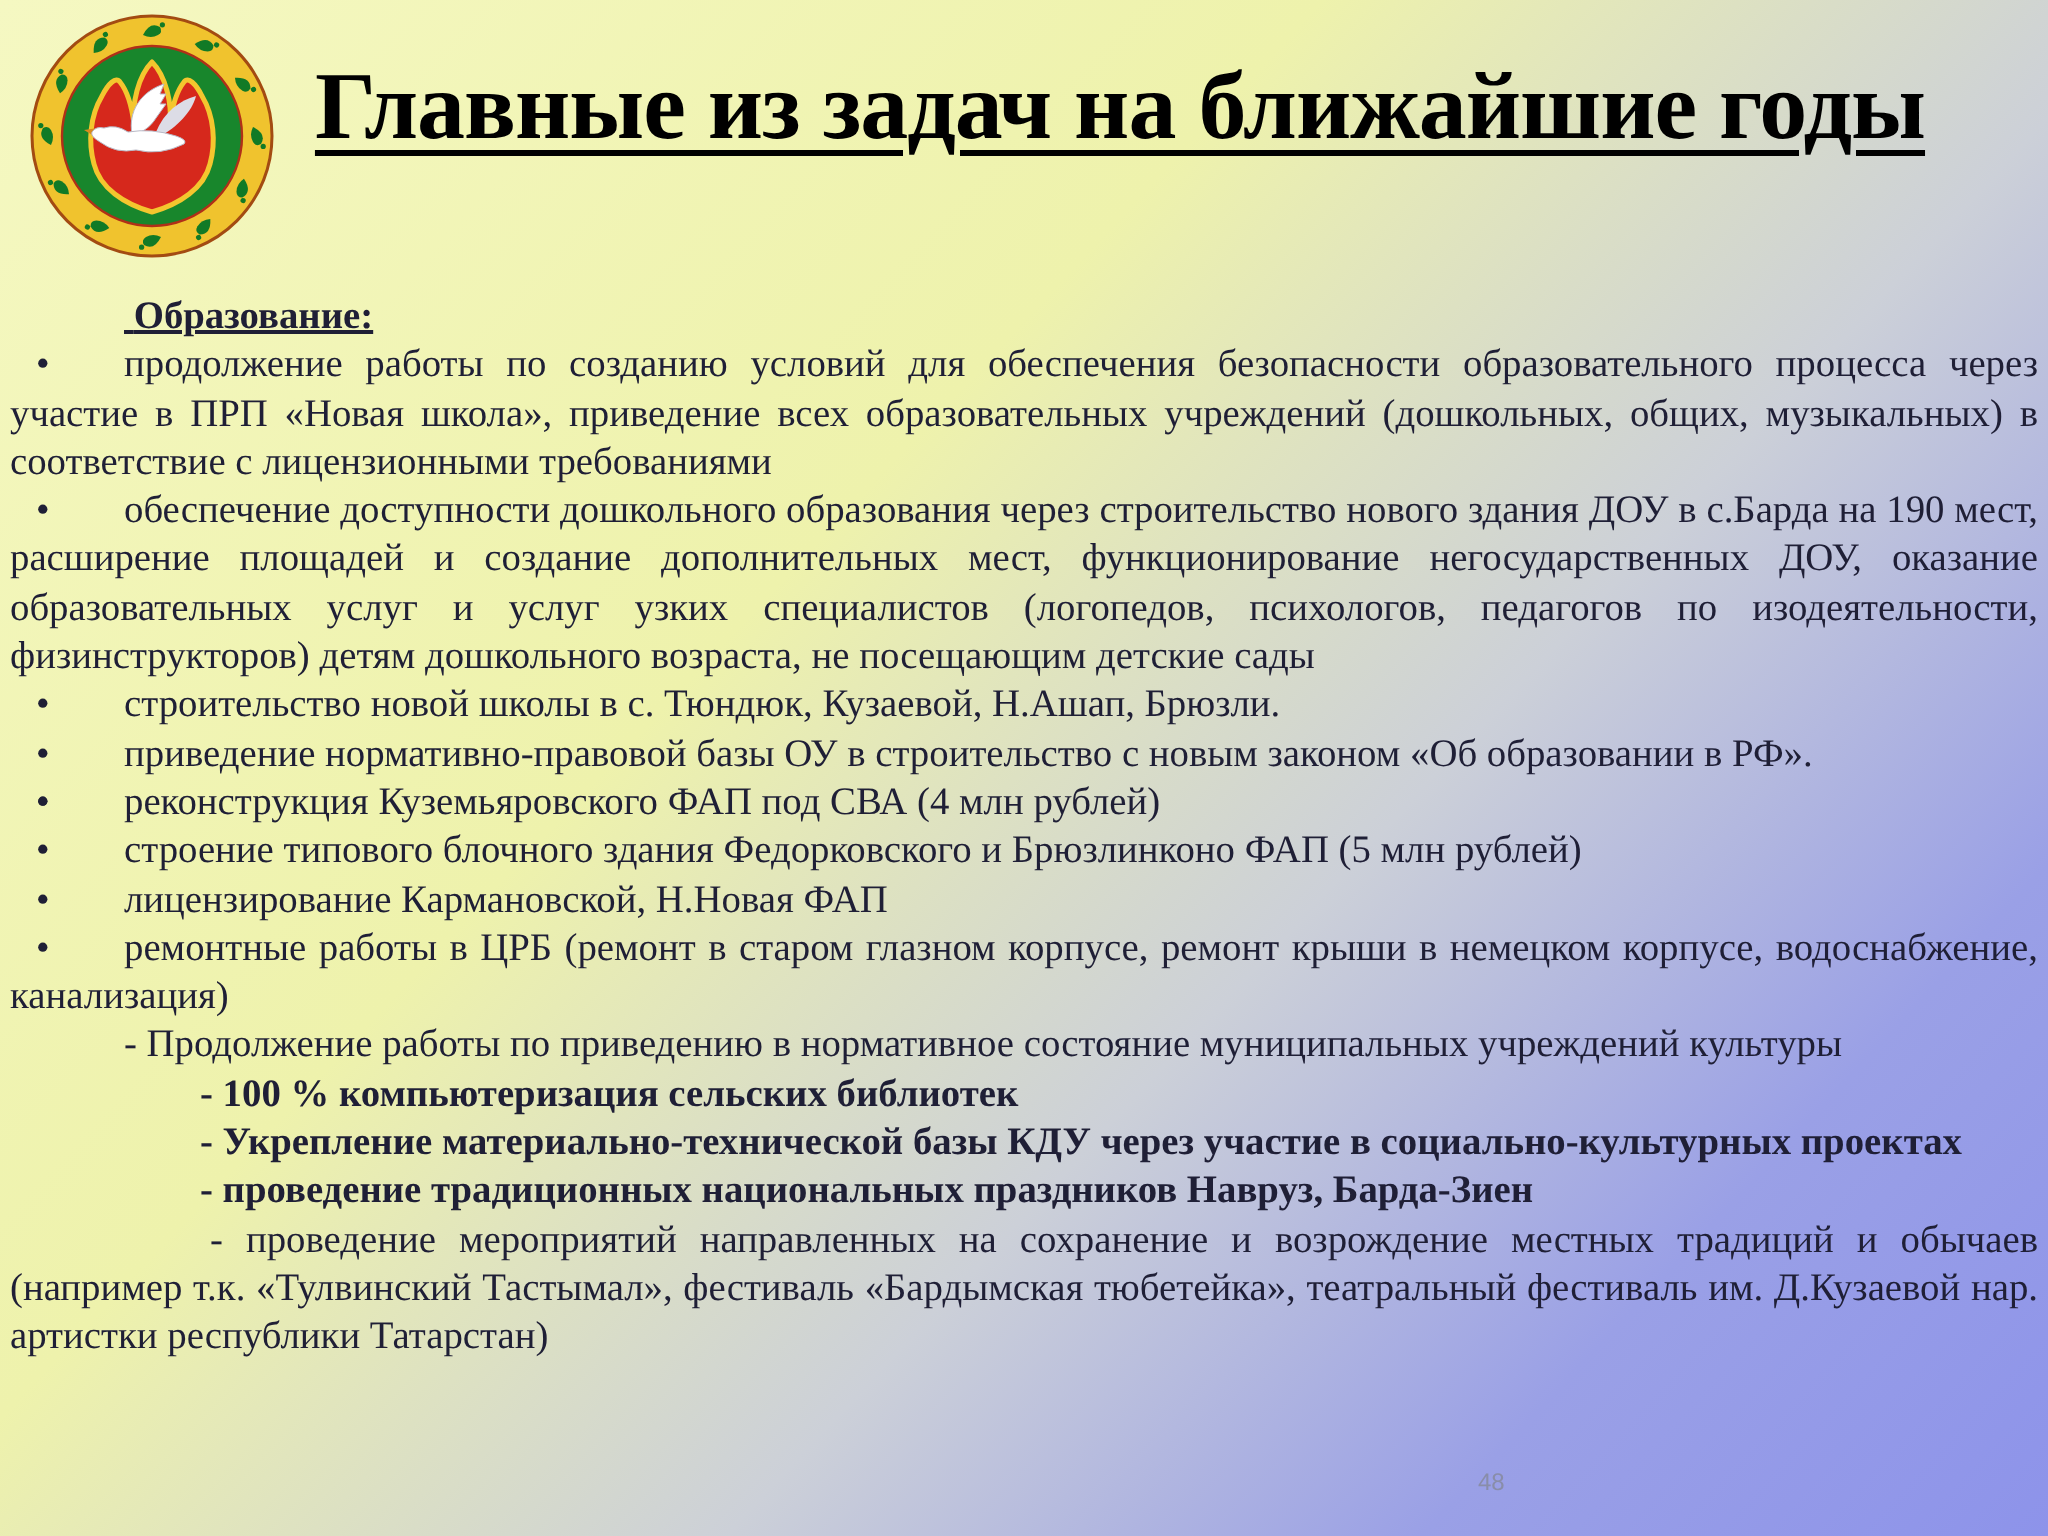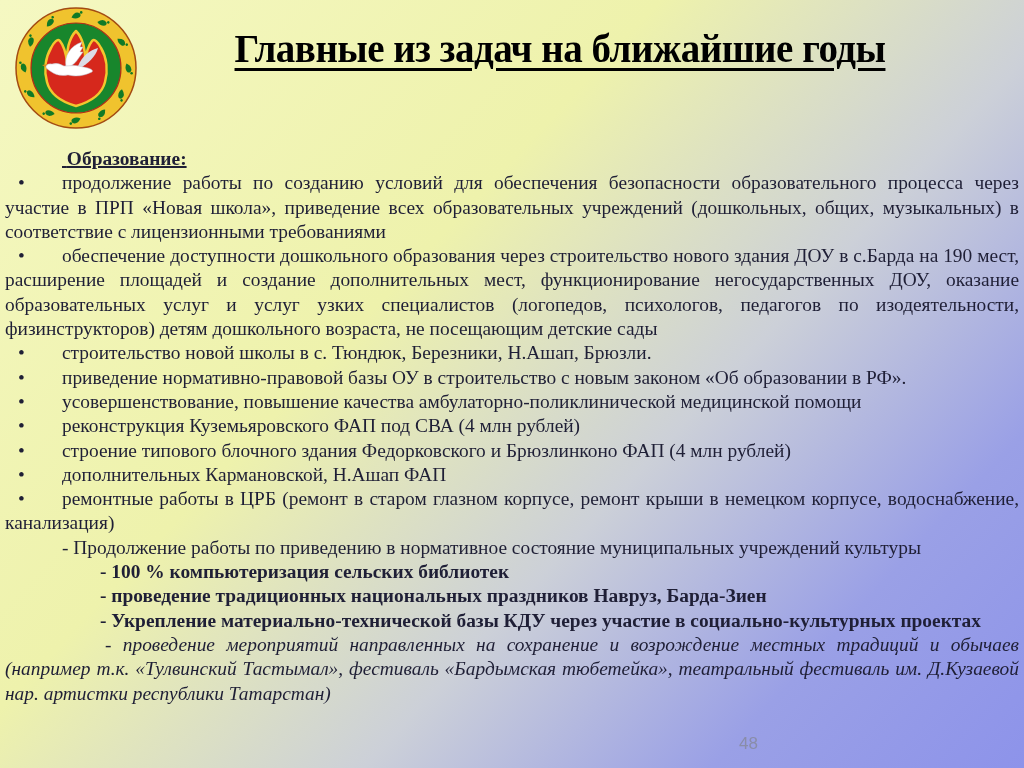--- a/index.html
+++ b/index.html
@@ -9,21 +9,21 @@
     overflow:hidden;
     background:linear-gradient(133deg,#f5f8c2 0%,#eef2ac 38%,#ccd0d8 62%,#9aa0e6 82%,#8d93ea 100%);
     font-family:"Liberation Serif", serif;
   }
   .logo{
     position:absolute;left:14px;top:6px;width:124px;height:124px;
   }
   .title{
     position:absolute;left:110px;top:26px;width:900px;margin:0;
     text-align:center;
-    font-size:39px;font-weight:bold;color:#000;
+    font-size:48px;font-weight:bold;color:#000;
     letter-spacing:-0.5px;
     text-decoration:underline;
     text-decoration-thickness:3px;
     text-underline-offset:6px;
     font-family:"Liberation Serif", serif;
   }
   .body{
     position:absolute;left:0;top:147px;width:1024px;
     font-size:19.4px;line-height:24.3px;color:#1f1f36;
   }
@@ -39,25 +39,25 @@
     position:relative;
     text-align:justify;
     text-indent:57px;
   }
   .b .dot{
     position:absolute;left:13px;top:0;
     text-indent:0;
   }
   .d1{padding-left:57px;}
   .d2{padding-left:95px;font-weight:bold;}
-  .d3{text-align:justify;text-indent:100px;font-style:italic;}
+  .d3{text-align:justify;text-indent:100px;}
   .pagenum{
     position:absolute;left:739px;top:734px;
     font-family:"Liberation Sans", sans-serif;
-    font-size:17px;color:#898da9;
+    font-size:12px;color:#898da9;
   }
 </style>
 </head>
 <body>
 
 <div class="slide">
 
   <div class="logo">
     <svg width="124" height="124" viewBox="0 0 124 124">
       <defs>
@@ -90,33 +90,33 @@
     </svg>
   </div>
 
   <h1 class="title">Главные из задач на ближайшие годы</h1>
 
   <div class="body">
     <p class="head"> Образование:</p>
 
     <p class="b"><span class="dot">•</span><span>продолжение работы по созданию условий для обеспечения безопасности образовательного процесса через участие в ПРП «Новая школа», приведение всех образовательных учреждений (дошкольных, общих, музыкальных) в соответствие с лицензионными требованиями</span></p>
     <p class="b"><span class="dot">•</span><span>обеспечение доступности дошкольного образования через строительство нового здания ДОУ в с.Барда на 190 мест, расширение площадей и создание дополнительных мест, функционирование негосударственных ДОУ, оказание образовательных услуг и услуг узких специалистов (логопедов, психологов, педагогов по изодеятельности, физинструкторов) детям дошкольного возраста, не посещающим детские сады</span></p>
-    <p class="b"><span class="dot">•</span><span>строительство новой школы в с. Тюндюк, Березники, Н.Ашап, Брюзли.</span></p>
+    <p class="b"><span class="dot">•</span><span>строительство новой школы в с. Тюндюк, Кузаевой, Н.Ашап, Брюзли.</span></p>
     <p class="b"><span class="dot">•</span><span>приведение нормативно-правовой базы ОУ в строительство с новым законом «Об образовании в РФ».</span></p>
 
 
-    <p class="b"><span class="dot">•</span><span>усовершенствование, повышение качества амбулаторно-поликлинической медицинской помощи</span></p>
+    <p class="b"><span class="dot">•</span></p>
     <p class="b"><span class="dot">•</span><span>реконструкция Куземьяровского ФАП под СВА (4 млн рублей)</span></p>
-    <p class="b"><span class="dot">•</span><span>строение типового блочного здания Федорковского и Брюзлинконо ФАП (4 млн рублей)</span></p>
-    <p class="b"><span class="dot">•</span><span>дополнительных Кармановской, Н.Ашап ФАП</span></p>
+    <p class="b"><span class="dot">•</span><span>строение типового блочного здания Федорковского и Брюзлинконо ФАП (5 млн рублей)</span></p>
+    <p class="b"><span class="dot">•</span><span>лицензирование Кармановской, Н.Новая ФАП</span></p>
     <p class="b"><span class="dot">•</span><span>ремонтные работы в ЦРБ (ремонт в старом глазном корпусе, ремонт крыши в немецком корпусе, водоснабжение, канализация)</span></p>
 
 
     <p class="d1">- Продолжение работы по приведению в нормативное состояние муниципальных учреждений культуры</p>
     <p class="d2">- 100 % компьютеризация сельских библиотек</p>
+    <p class="d2">- Укрепление материально-технической базы КДУ через участие в социально-культурных проектах</p>
     <p class="d2">- проведение традиционных национальных праздников Навруз, Барда-Зиен</p>
-    <p class="d2">- Укрепление материально-технической базы КДУ через участие в социально-культурных проектах</p>
     <p class="d3">- проведение мероприятий направленных на сохранение и возрождение местных традиций и обычаев (например т.к. «Тулвинский Тастымал», фестиваль «Бардымская тюбетейка», театральный фестиваль им. Д.Кузаевой нар. артистки республики Татарстан)</p>
   </div>
 
   <div class="pagenum">48</div>
 
 </div>
 
 </body></html>

